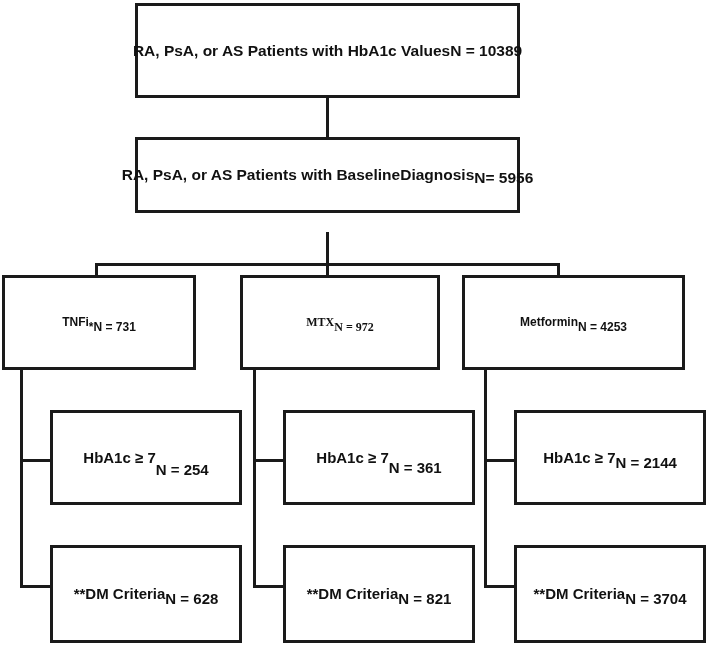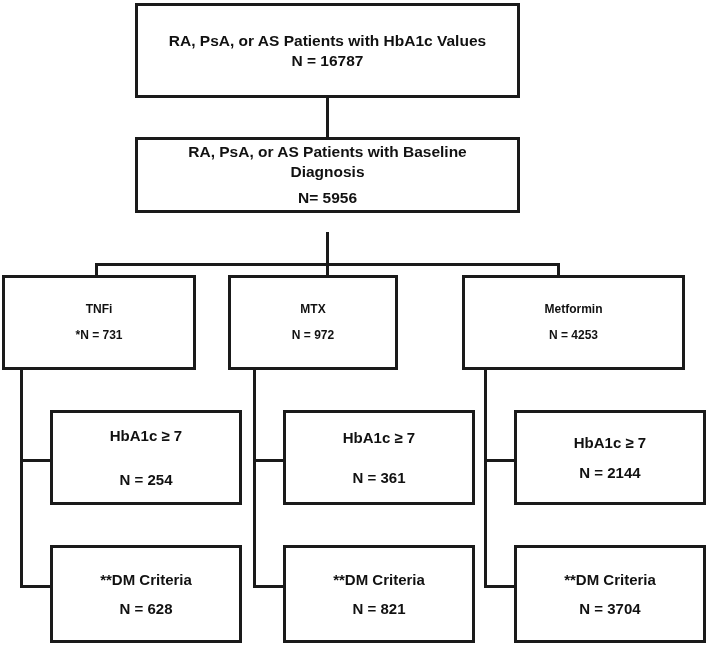--- a/index.html
+++ b/index.html
@@ -14,21 +14,21 @@
     background: #ffffff;
     font-family: "Liberation Sans", sans-serif;
     overflow: hidden;
   }
   .box {
     position: absolute;
     box-sizing: border-box;
     border: 3px solid #1a1a1a;
     background: #ffffff;
     display: flex;
-    flex-direction: column;
+    flex-direction: row;
     align-items: center;
     justify-content: center;
     text-align: center;
     color: #111111;
     z-index: 3;
   }
   .box .line {
     display: block;
     line-height: 1.28;
     white-space: nowrap;
@@ -65,21 +65,21 @@
   <div class="connector v" style="left:253px; top:370px; height:218px;"></div>
   <div class="connector h" style="left:253px; top:459px; width:30px;"></div>
   <div class="connector h" style="left:253px; top:585px; width:30px;"></div>
 
   <div class="connector v" style="left:484px; top:370px; height:218px;"></div>
   <div class="connector h" style="left:484px; top:459px; width:30px;"></div>
   <div class="connector h" style="left:484px; top:585px; width:30px;"></div>
 
   <div class="box" style="left:135px; top:3px; width:385px; height:95px;">
     <span class="line t-lg">RA, PsA, or AS Patients with HbA1c Values</span>
-    <span class="line t-lg">N = 16787</span>
+    <span class="line t-lg">N = 10389</span>
   </div>
 
   <div class="box" style="left:135px; top:137px; width:385px; height:76px;">
     <span class="line t-lg">RA, PsA, or AS Patients with Baseline</span>
     <span class="line t-lg">Diagnosis</span>
     <span class="line t-lg" style="margin-top:6px;">N= 5956</span>
   </div>
 
   <div class="box" style="left:2px; top:275px; width:194px; height:95px;">
     <span class="line t-md">TNFi</span>
@@ -87,21 +87,21 @@
   </div>
   <div class="box" style="left:50px; top:410px; width:192px; height:95px;">
     <span class="line t-rg">HbA1c ≥ 7</span>
     <span class="line t-rg" style="margin-top:25px;">N = 254</span>
   </div>
   <div class="box" style="left:50px; top:545px; width:192px; height:98px;">
     <span class="line t-rg">**DM Criteria</span>
     <span class="line t-rg" style="margin-top:10px;">N = 628</span>
   </div>
 
-  <div class="box" style="left:228px; top:275px; width:170px; height:95px;">
+  <div class="box" style="left:240px; top:275px; width:200px; height:95px;font-family:Liberation Serif, serif;">
     <span class="line t-md">MTX</span>
     <span class="line t-md" style="margin-top:10px;">N = 972</span>
   </div>
   <div class="box" style="left:283px; top:410px; width:192px; height:95px;">
     <span class="line t-rg">HbA1c ≥ 7</span>
     <span class="line t-rg" style="margin-top:20px;">N = 361</span>
   </div>
   <div class="box" style="left:283px; top:545px; width:192px; height:98px;">
     <span class="line t-rg">**DM Criteria</span>
     <span class="line t-rg" style="margin-top:10px;">N = 821</span>

